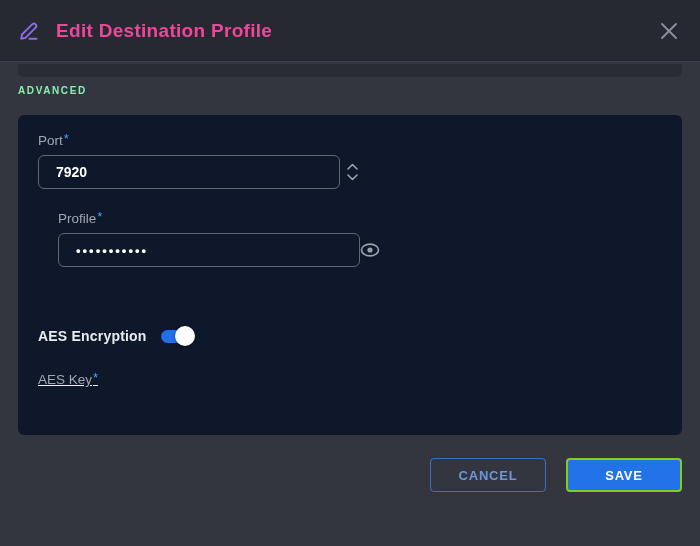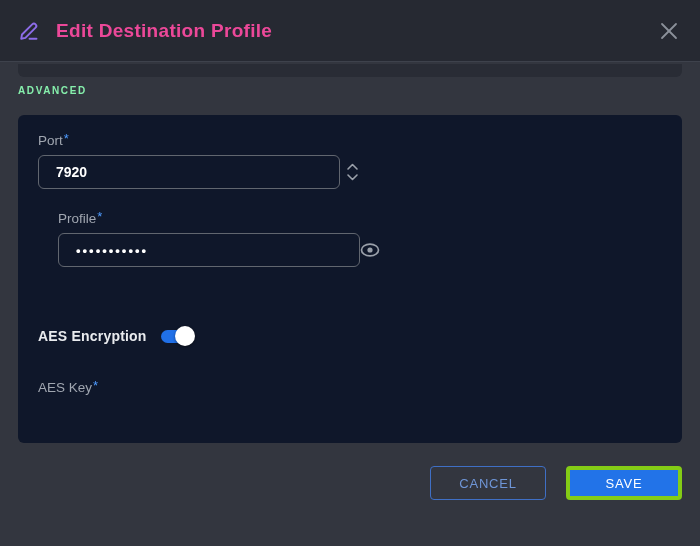--- a/index.html
+++ b/index.html
@@ -118,43 +118,43 @@
     position: relative; width: 31px; height: 13px;
     background: #2070e8; border-radius: 7px; border: none; cursor: pointer; padding: 0;
   }
   .toggle .knob {
     position: absolute; right: -3px; top: -3.5px;
     width: 20px; height: 20px;
     background: #ffffff; border-radius: 50%;
     box-shadow: 0 1px 3px rgba(0,0,0,0.45);
   }
 
-  .aes-key-block { margin-top: 32px; }
+  .aes-key-block { margin-top: 24px; text-decoration: underline; }
 
   
   .modal-footer {
     margin-top: 23px;
     padding-right: 18px;
     display: flex; justify-content: flex-end; gap: 20px;
   }
   .btn {
     height: 34px; min-width: 116px;
     border-radius: 4px;
     font-family: "Liberation Sans", sans-serif;
-    font-size: 13px; font-weight: 400; letter-spacing: 0.8px;
+    font-size: 13px; font-weight: 700; letter-spacing: 0.8px;
     cursor: pointer;
   }
   .btn-cancel {
     background: transparent;
     border: 1px solid #3f6fc5;
     color: #6f96d8;
   }
   .btn-save {
     background: #2273e8;
-    border: 4px solid #84cc16;
+    border: 2px solid #84cc16;
     color: #ffffff;
   }
 </style>
 </head>
 <body>
 
 <div class="modal">
 
   <div class="modal-header">
     <svg class="edit-icon" viewBox="0 0 26 26" fill="none">

